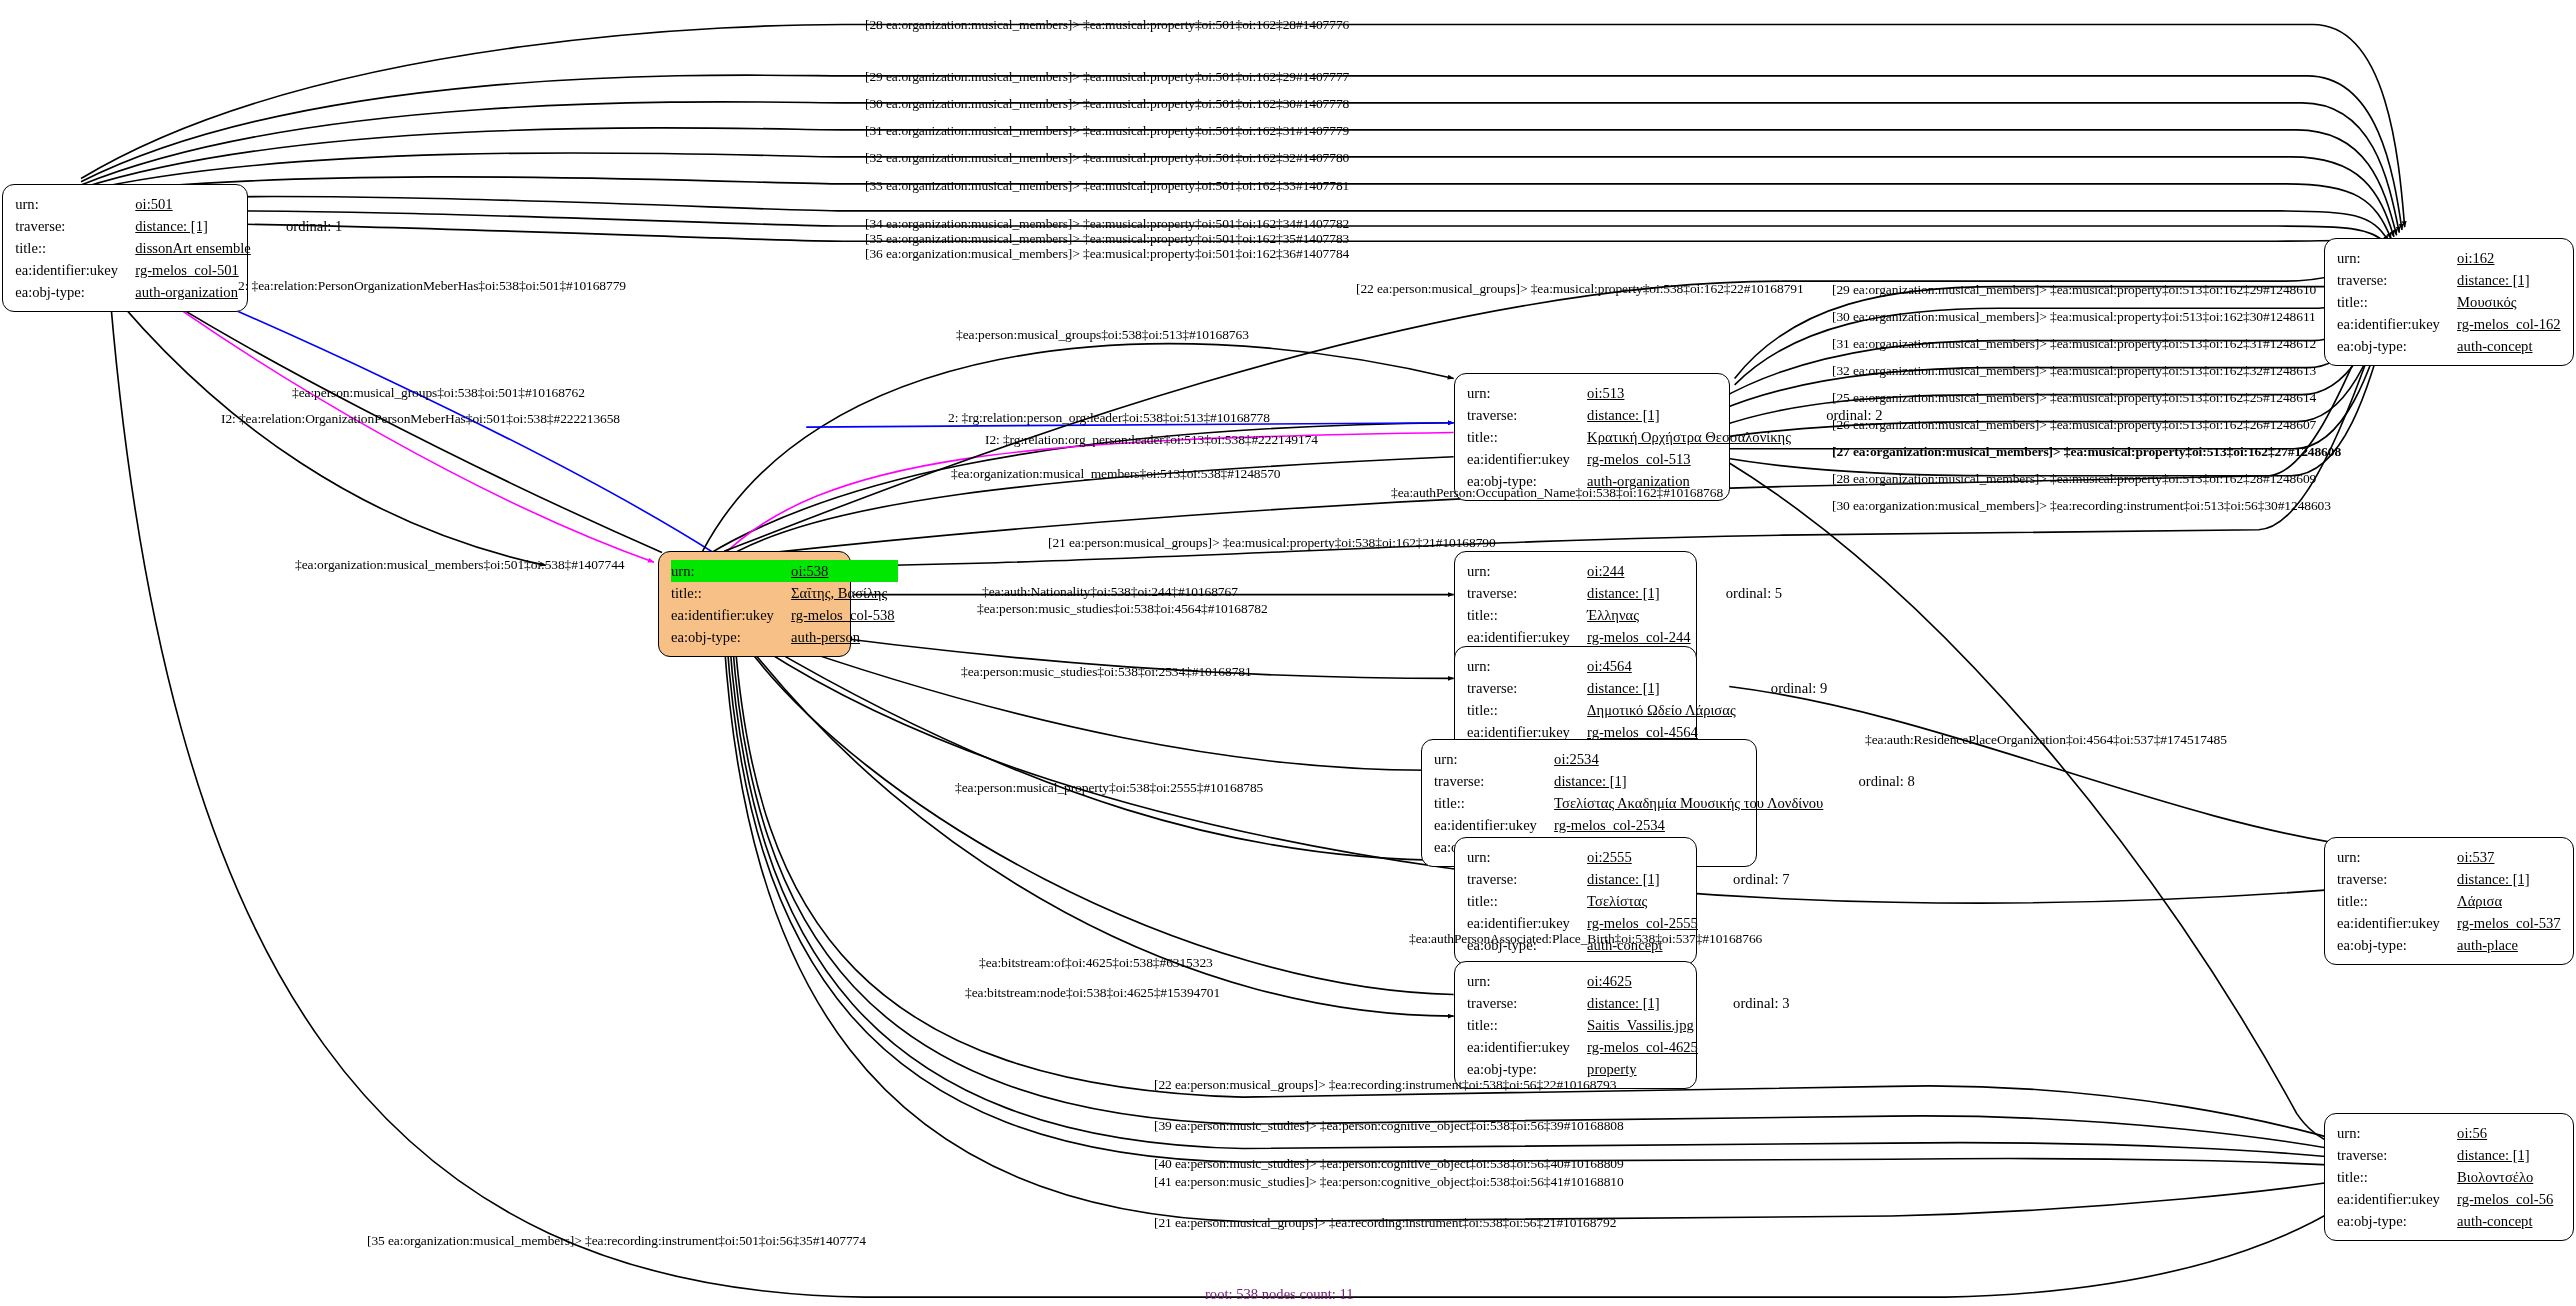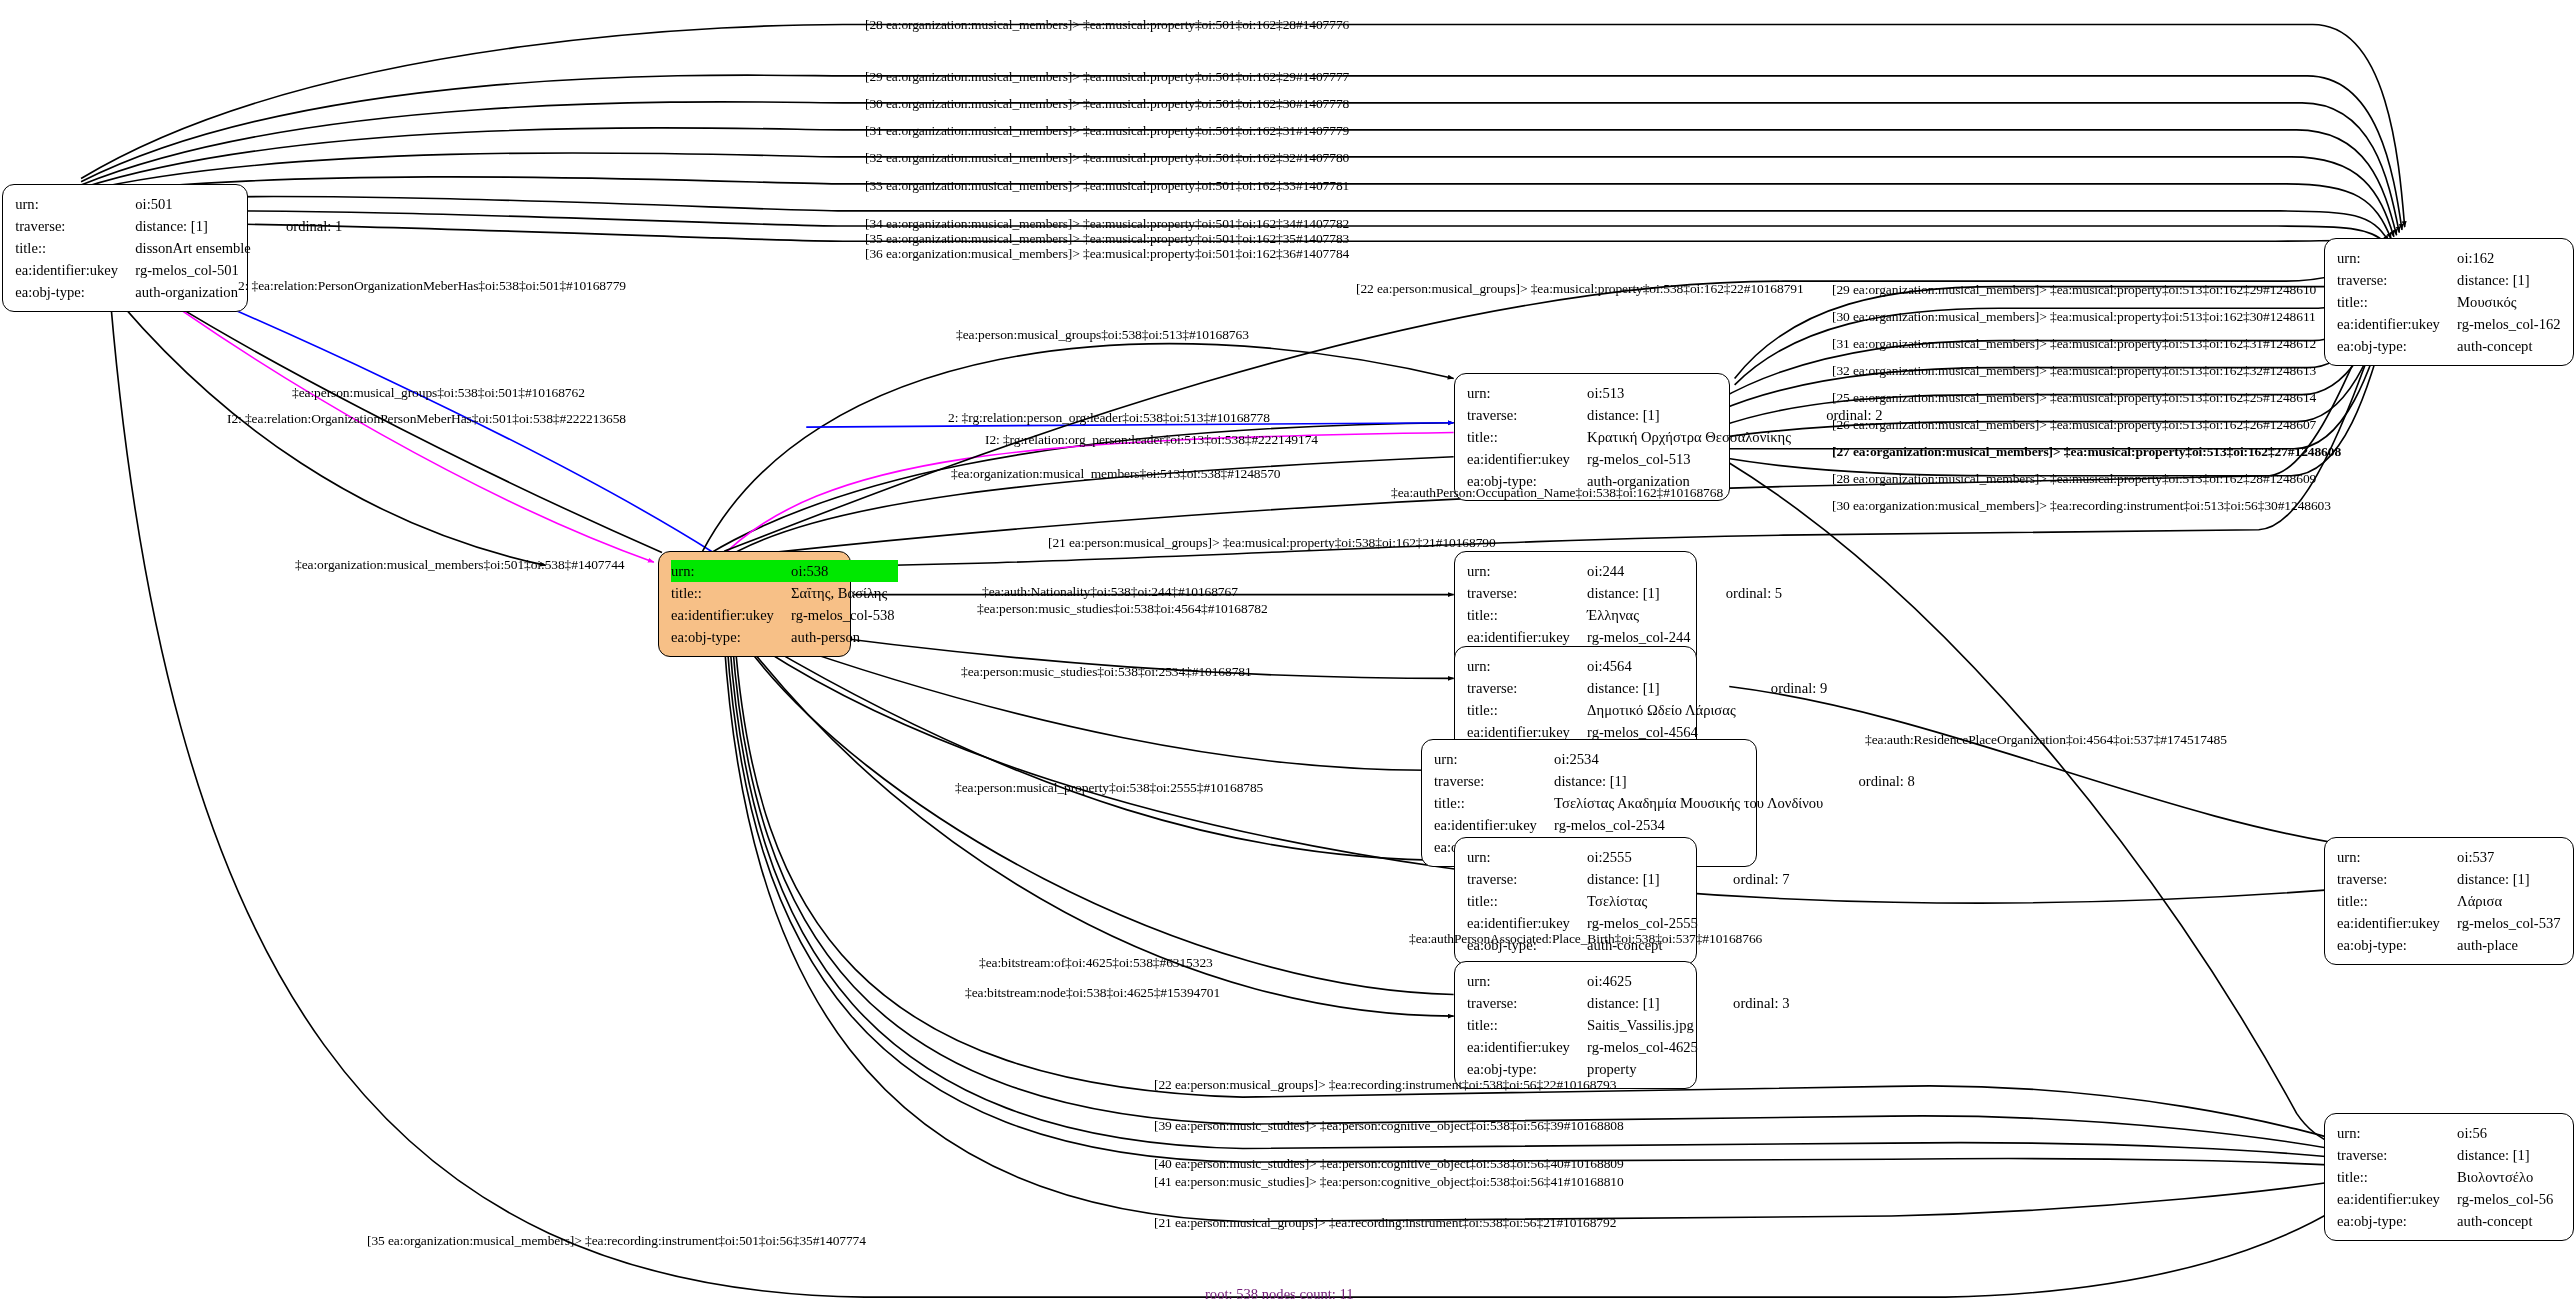--- a/index.html
+++ b/index.html
@@ -5,21 +5,21 @@
   html,body{margin:0;padding:0;background:#ffffff;}
   body{font-family:"Liberation Serif", serif;}
   #canvas{position:relative;width:2576px;height:1307px;background:#fff;overflow:hidden;}
   svg#edges{position:absolute;left:0;top:0;width:2576px;height:1307px;pointer-events:none;}
   .node{position:absolute;border:1.1px solid #000;border-radius:12px;background:#fff;box-sizing:border-box;
         padding:7.6px 12px;font-size:14.6px;line-height:1.52;color:#000;}
   .node.hl{background:#f7c087;}
   .node table{border-collapse:collapse;}
   .node td{padding:0 3.2px 0 0;white-space:nowrap;vertical-align:top;}
   .node td.k{width:162px;}
-  .node td.v{padding-left:14px;}
+  .node td.v{padding-left:14px;text-decoration:underline;}
   .node td.ord{padding-left:32px;text-align:right;}
   .node.hl td.k.green,.node.hl td.v.green{background:#00e800;}
   .elabel{position:absolute;font-size:13.5px;color:#000;white-space:nowrap;
           font-family:"Liberation Serif", serif;letter-spacing:-0.1px;}
   .caption{position:absolute;font-size:14.6px;color:#701a75;white-space:nowrap;}
 </style>
 </head>
 <body>
 
 <div id="canvas">
@@ -454,21 +454,21 @@
   <div class="elabel" style="left:865px;top:96px;">[30 ea:organization:musical_members]&gt; ‡ea:musical:property‡oi:501‡oi:162‡30#1407778</div>
   <div class="elabel" style="left:865px;top:123px;">[31 ea:organization:musical_members]&gt; ‡ea:musical:property‡oi:501‡oi:162‡31#1407779</div>
   <div class="elabel" style="left:865px;top:150px;">[32 ea:organization:musical_members]&gt; ‡ea:musical:property‡oi:501‡oi:162‡32#1407780</div>
   <div class="elabel" style="left:865px;top:178px;">[33 ea:organization:musical_members]&gt; ‡ea:musical:property‡oi:501‡oi:162‡33#1407781</div>
   <div class="elabel" style="left:865px;top:216px;">[34 ea:organization:musical_members]&gt; ‡ea:musical:property‡oi:501‡oi:162‡34#1407782</div>
   <div class="elabel" style="left:865px;top:231px;">[35 ea:organization:musical_members]&gt; ‡ea:musical:property‡oi:501‡oi:162‡35#1407783</div>
   <div class="elabel" style="left:865px;top:246px;">[36 ea:organization:musical_members]&gt; ‡ea:musical:property‡oi:501‡oi:162‡36#1407784</div>
 
   <div class="elabel" style="left:238px;top:278px;">2: ‡ea:relation:PersonOrganizationMeberHas‡oi:538‡oi:501‡#10168779</div>
   <div class="elabel" style="left:292px;top:385px;">‡ea:person:musical_groups‡oi:538‡oi:501‡#10168762</div>
-  <div class="elabel" style="left:227px;top:411px;">I2: ‡ea:relation:OrganizationPersonMeberHas‡oi:501‡oi:538‡#222213658</div>
+  <div class="elabel" style="left:221px;top:411px;">I2: ‡ea:relation:OrganizationPersonMeberHas‡oi:501‡oi:538‡#222213658</div>
   <div class="elabel" style="left:295px;top:557px;">‡ea:organization:musical_members‡oi:501‡oi:538‡#1407744</div>
 
   <div class="elabel" style="left:956px;top:327px;">‡ea:person:musical_groups‡oi:538‡oi:513‡#10168763</div>
   <div class="elabel" style="left:948px;top:410px;">2: ‡rg:relation:person_org:leader‡oi:538‡oi:513‡#10168778</div>
   <div class="elabel" style="left:985px;top:432px;">I2: ‡rg:relation:org_person:leader‡oi:513‡oi:538‡#222149174</div>
   <div class="elabel" style="left:951px;top:466px;">‡ea:organization:musical_members‡oi:513‡oi:538‡#1248570</div>
 
   <div class="elabel" style="left:1356px;top:281px;">[22 ea:person:musical_groups]&gt; ‡ea:musical:property‡oi:538‡oi:162‡22#10168791</div>
   <div class="elabel" style="left:1391px;top:485px;">‡ea:authPerson:Occupation_Name‡oi:538‡oi:162‡#10168768</div>
   <div class="elabel" style="left:1048px;top:535px;">[21 ea:person:musical_groups]&gt; ‡ea:musical:property‡oi:538‡oi:162‡21#10168790</div>

